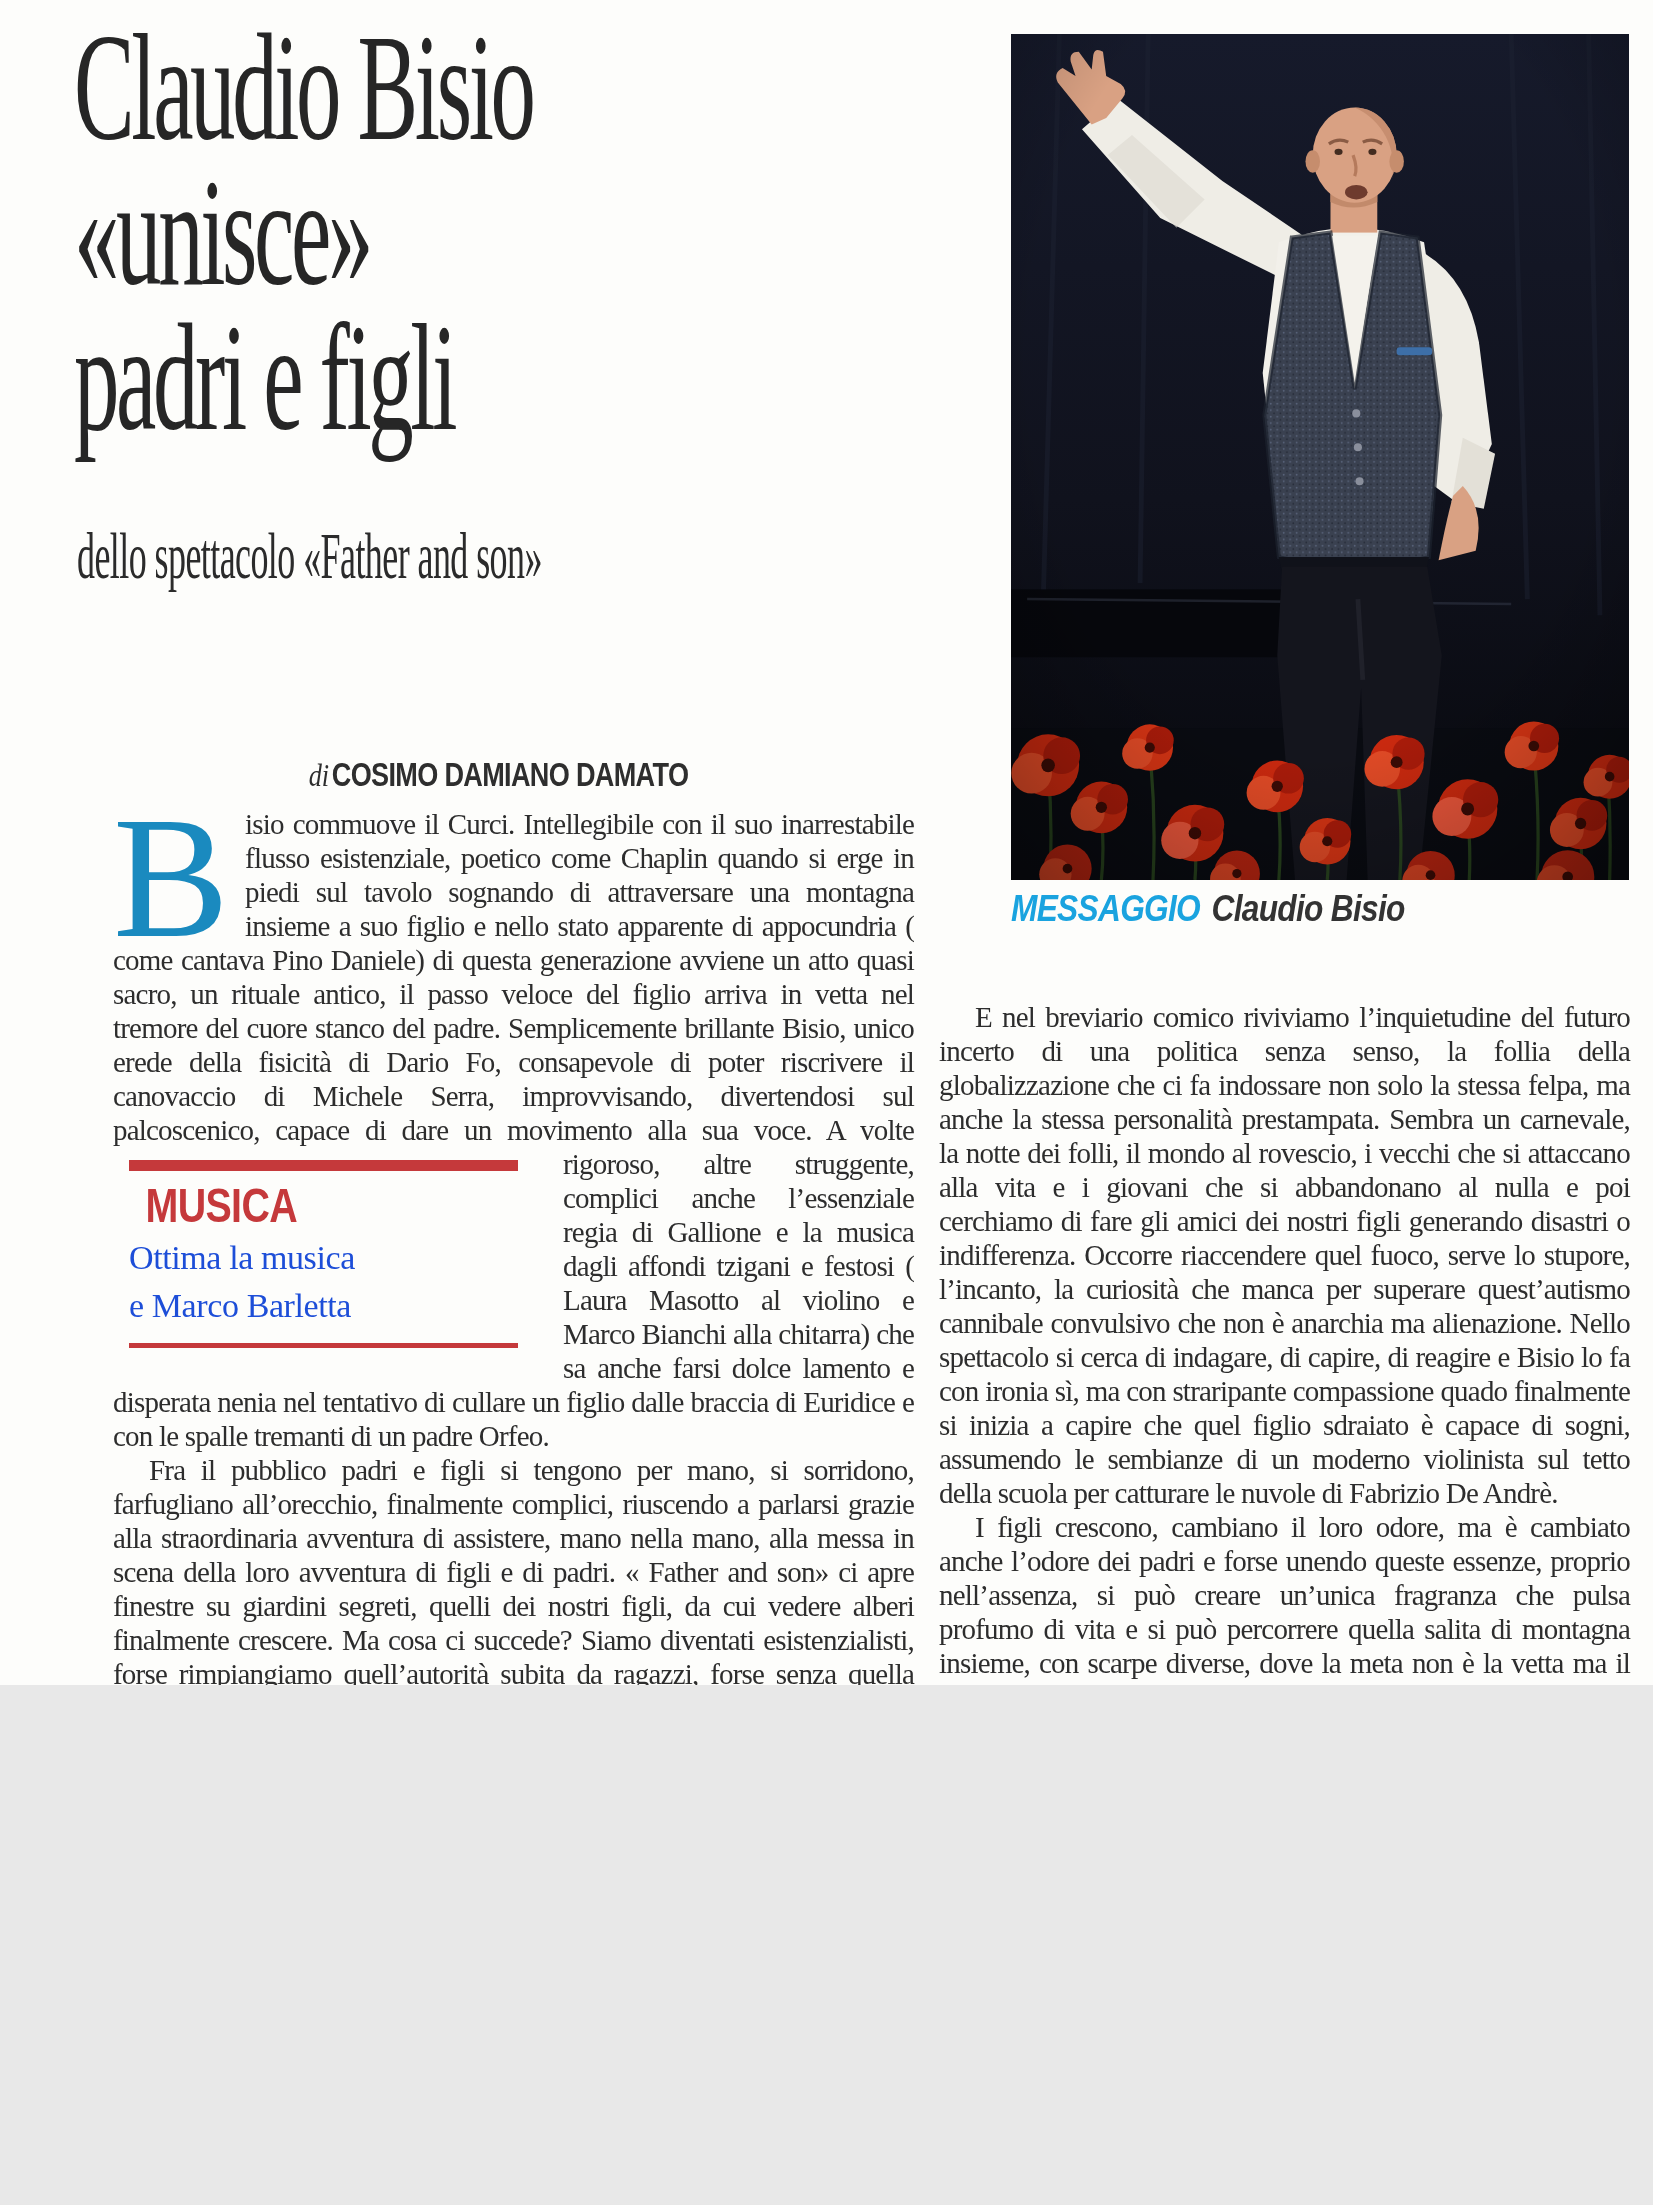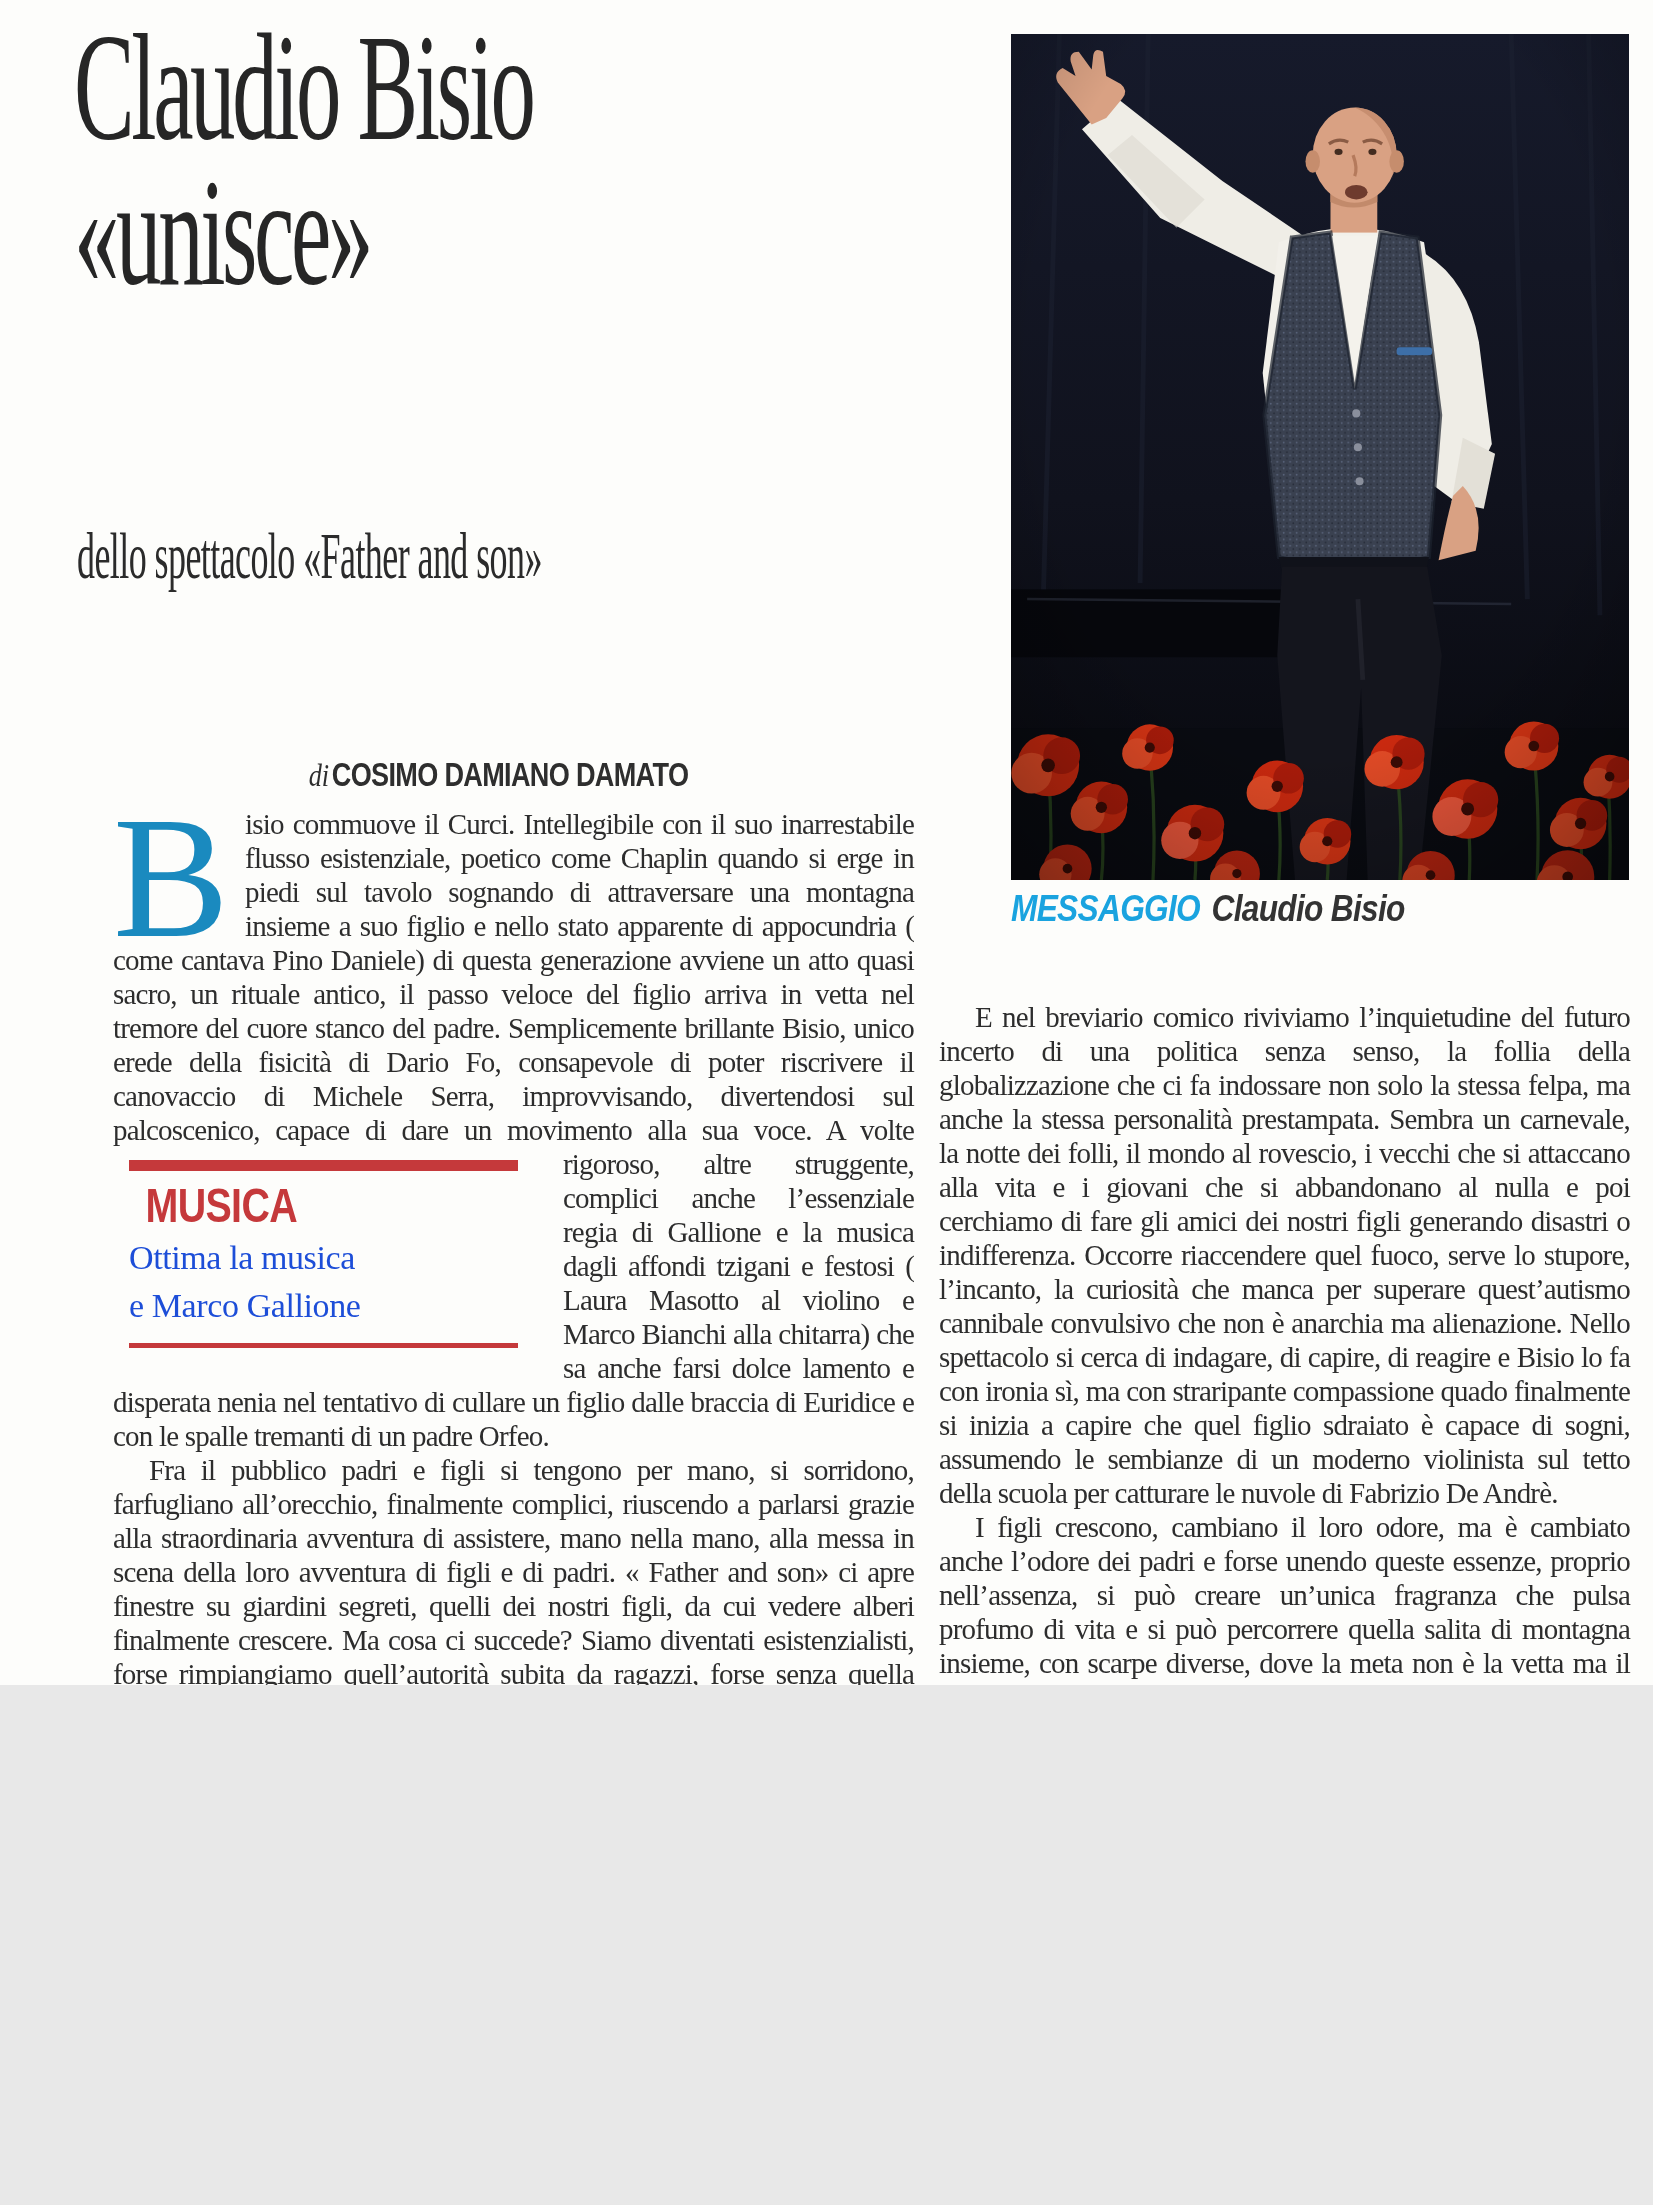--- a/index.html
+++ b/index.html
@@ -75,39 +75,40 @@
   }
 </style>
 </head>
 <body>
 
 <div class="page">
 
   <div class="headline">
     <div class="h-line"><span>Claudio Bisio</span></div>
     <div class="h-line"><span>«unisce»</span></div>
+    <div class="h-line"><span>padri e figli</span></div>
   </div>
 
   <div class="subheadline">
     <div class="s-line"><span>dello spettacolo «Father and son»</span></div>
   </div>
 
   <div class="byline">
     <span class="byline-inner"><span class="byline-prefix">di</span>&nbsp;<span class="byline-author">COSIMO DAMIANO DAMATO</span></span>
   </div>
 
   <div class="bodycol col-left">
     <p class="first">
       <span class="dropcap">B</span>
       <span>isio commuove il Curci. Intellegibile con il suo inarrestabile flusso esistenziale, poetico come Chaplin quando si erge in piedi sul tavolo sognando di attraversare una montagna insieme a suo figlio e nello stato apparente di appocundria ( come cantava Pino Daniele) di questa generazione avviene un atto quasi sacro, un rituale antico, il passo veloce del figlio arriva in vetta nel tremore del cuore stanco del padre. Semplicemente brillante Bisio, unico erede della fisicità di Dario Fo, consapevole di poter riscrivere il canovaccio di Michele Serra, improvvisando, divertendosi sul palcoscenico, capace di dare un movimento alla sua voce. A volte</span>
       <span class="musica">
         <span class="rule-thick"></span>
         <span class="musica-kicker-wrap"><span>MUSICA</span></span>
         <span class="pq-line">Ottima la musica</span>
-        <span class="pq-line">e Marco Gallione</span>
+        <span class="pq-line">e Marco Barletta</span>
         <span class="rule-thin"></span>
       </span>
       <span>rigoroso, altre struggente, complici anche l’essenziale regia di Gallione e la musica dagli affondi tzigani e festosi ( Laura Masotto al violino e Marco Bianchi alla chitarra) che sa anche farsi dolce lamento e disperata nenia nel tentativo di cullare un figlio dalle braccia di Euridice e con le spalle tremanti di un padre Orfeo.</span>
     </p>
     <p class="indented">Fra il pubblico padri e figli si tengono per mano, si sorridono, farfugliano all’orecchio, finalmente complici, riuscendo a parlarsi grazie alla straordinaria avventura di assistere, mano nella mano, alla messa in scena della loro avventura di figli e di padri. « Father and son» ci apre finestre su giardini segreti, quelli dei nostri figli, da cui vedere alberi finalmente crescere. Ma cosa ci succede? Siamo diventati esistenzialisti, forse rimpiangiamo quell’autorità subita da ragazzi, forse senza quella non avremmo cercato la libertà? Noi giovani padri ci siamo dimenticati di essere stati anche figli, come l’avevano dimenticato i nostri padri. Anzi, in un bipolarismo cosciente abbiamo le lacrime delle madri e i polsi dei padri ma non più lo sguardo dei figli che non hanno paura di Titano e restano inermi, sospesi, in attesa di qualcosa che non accadrà mai.</p>
   </div>
 
   <div class="photo">
     <svg viewBox="0 0 766 1048" preserveAspectRatio="none">
       <defs>

